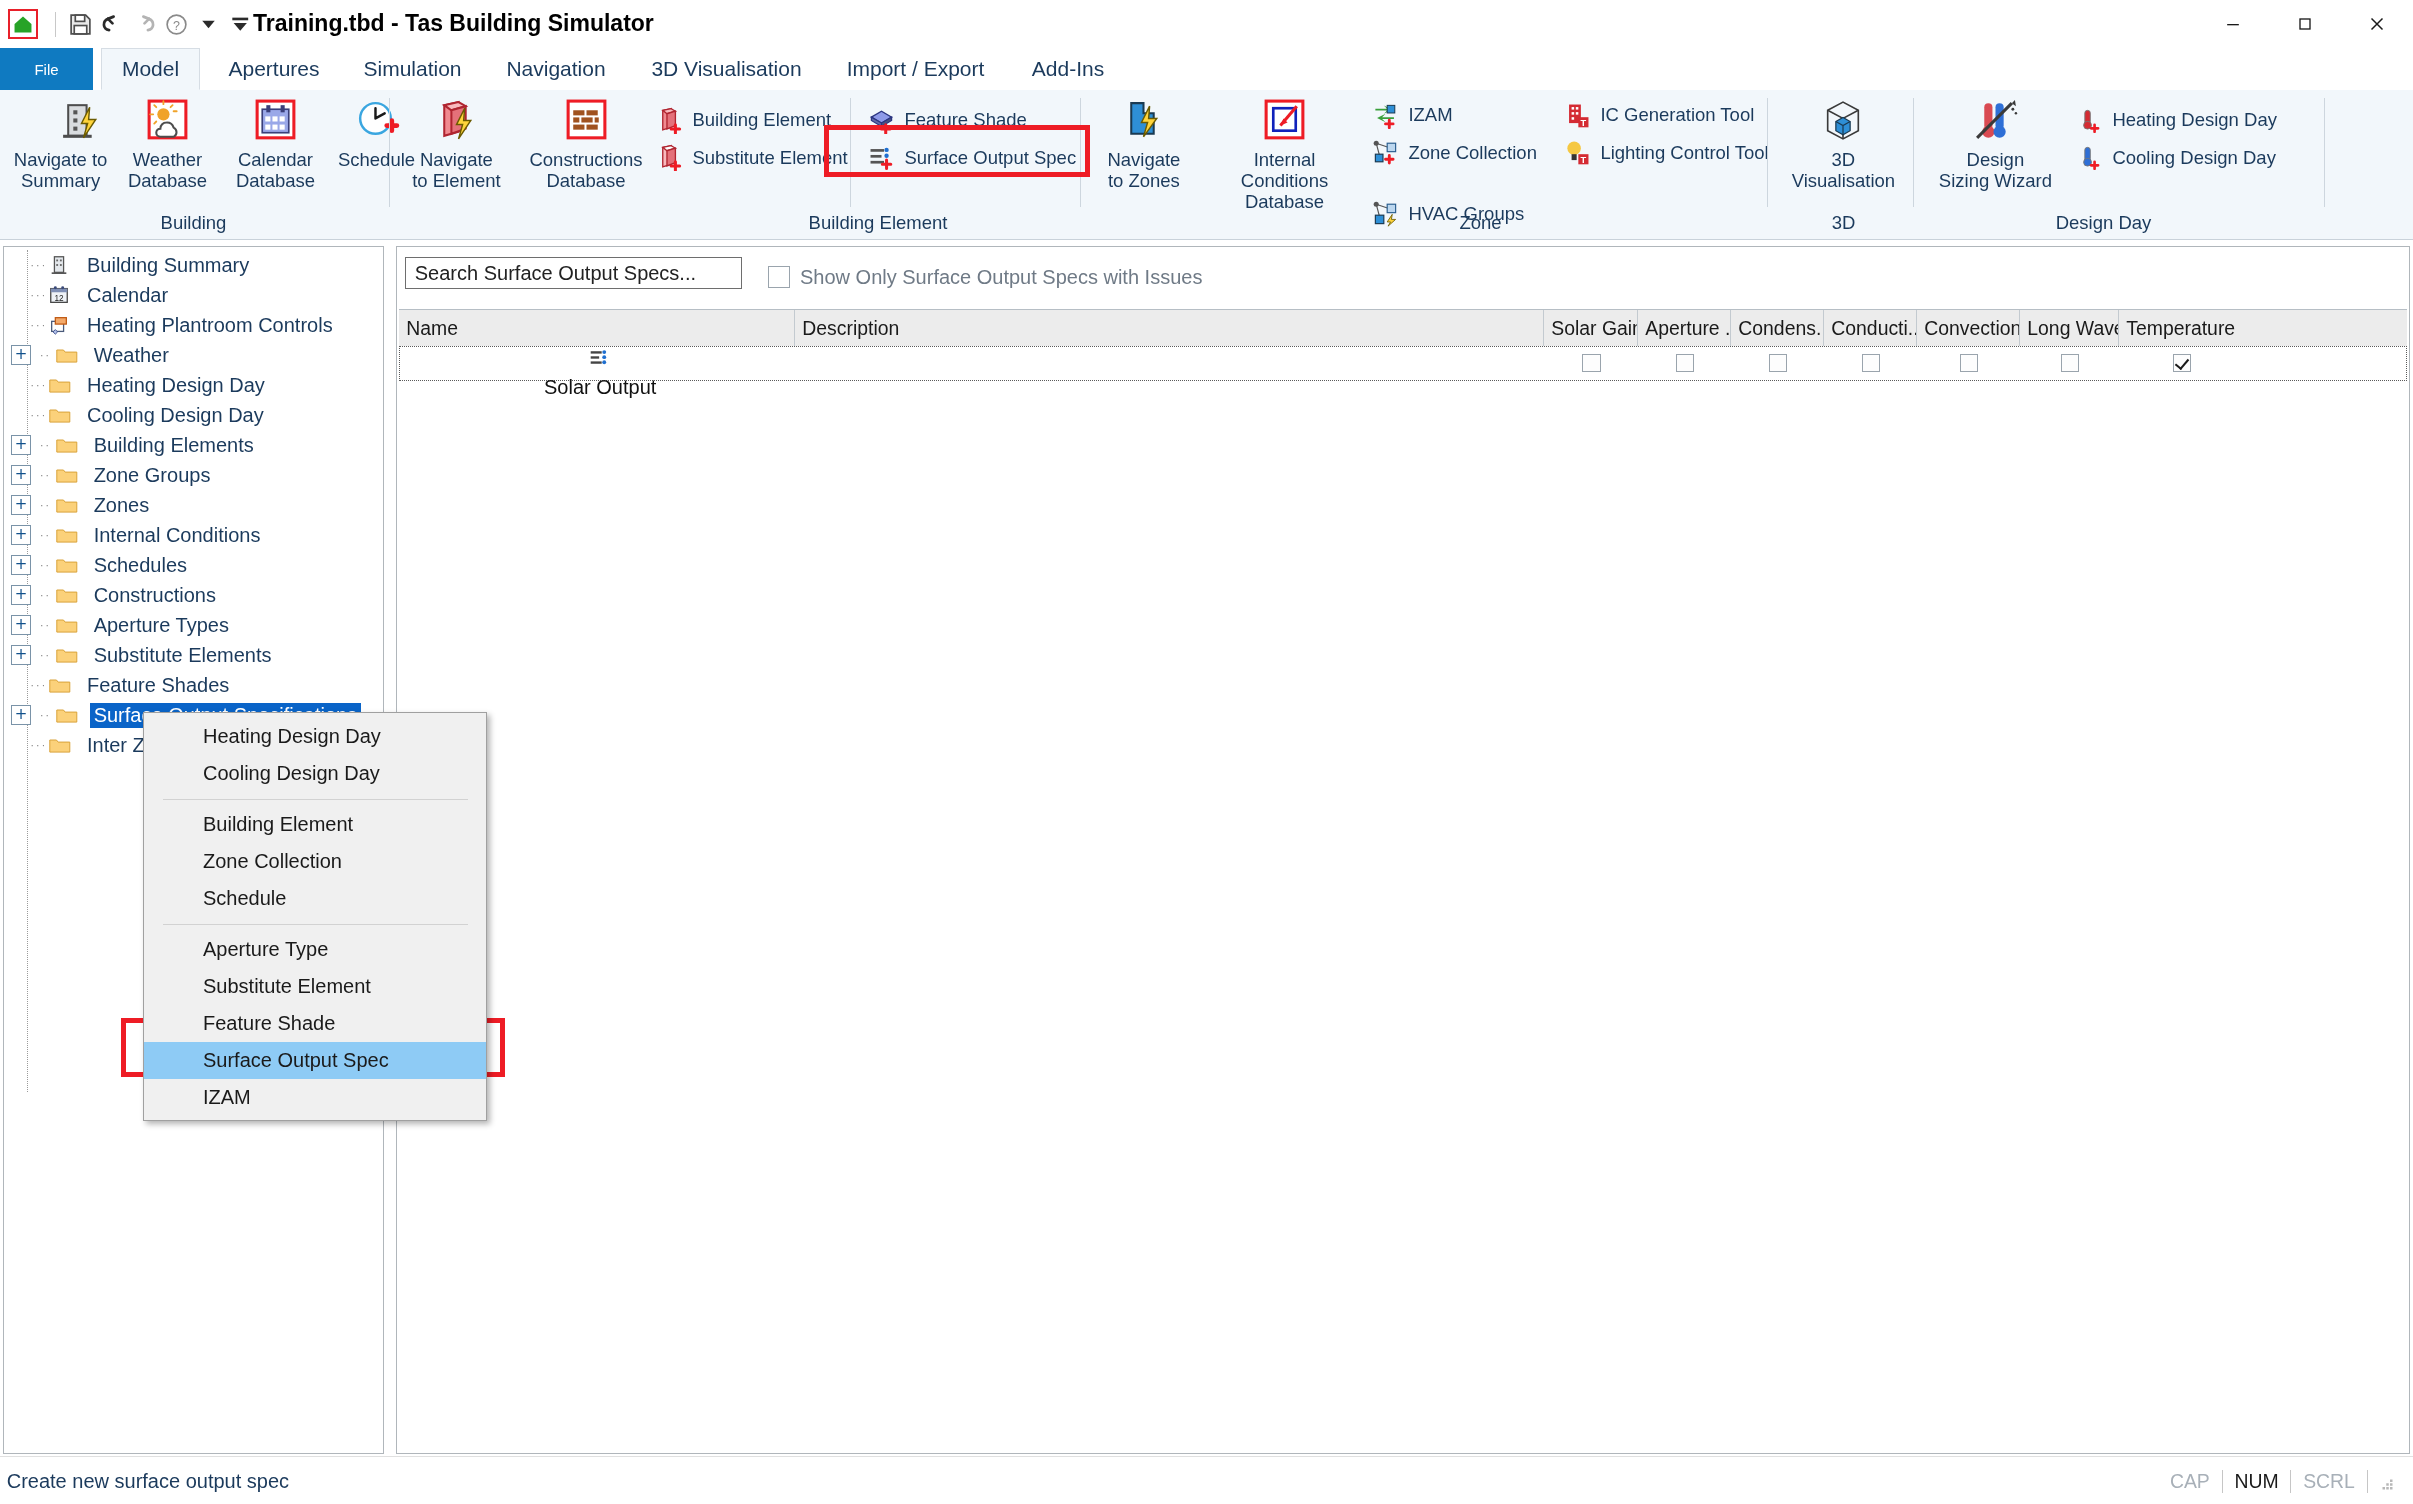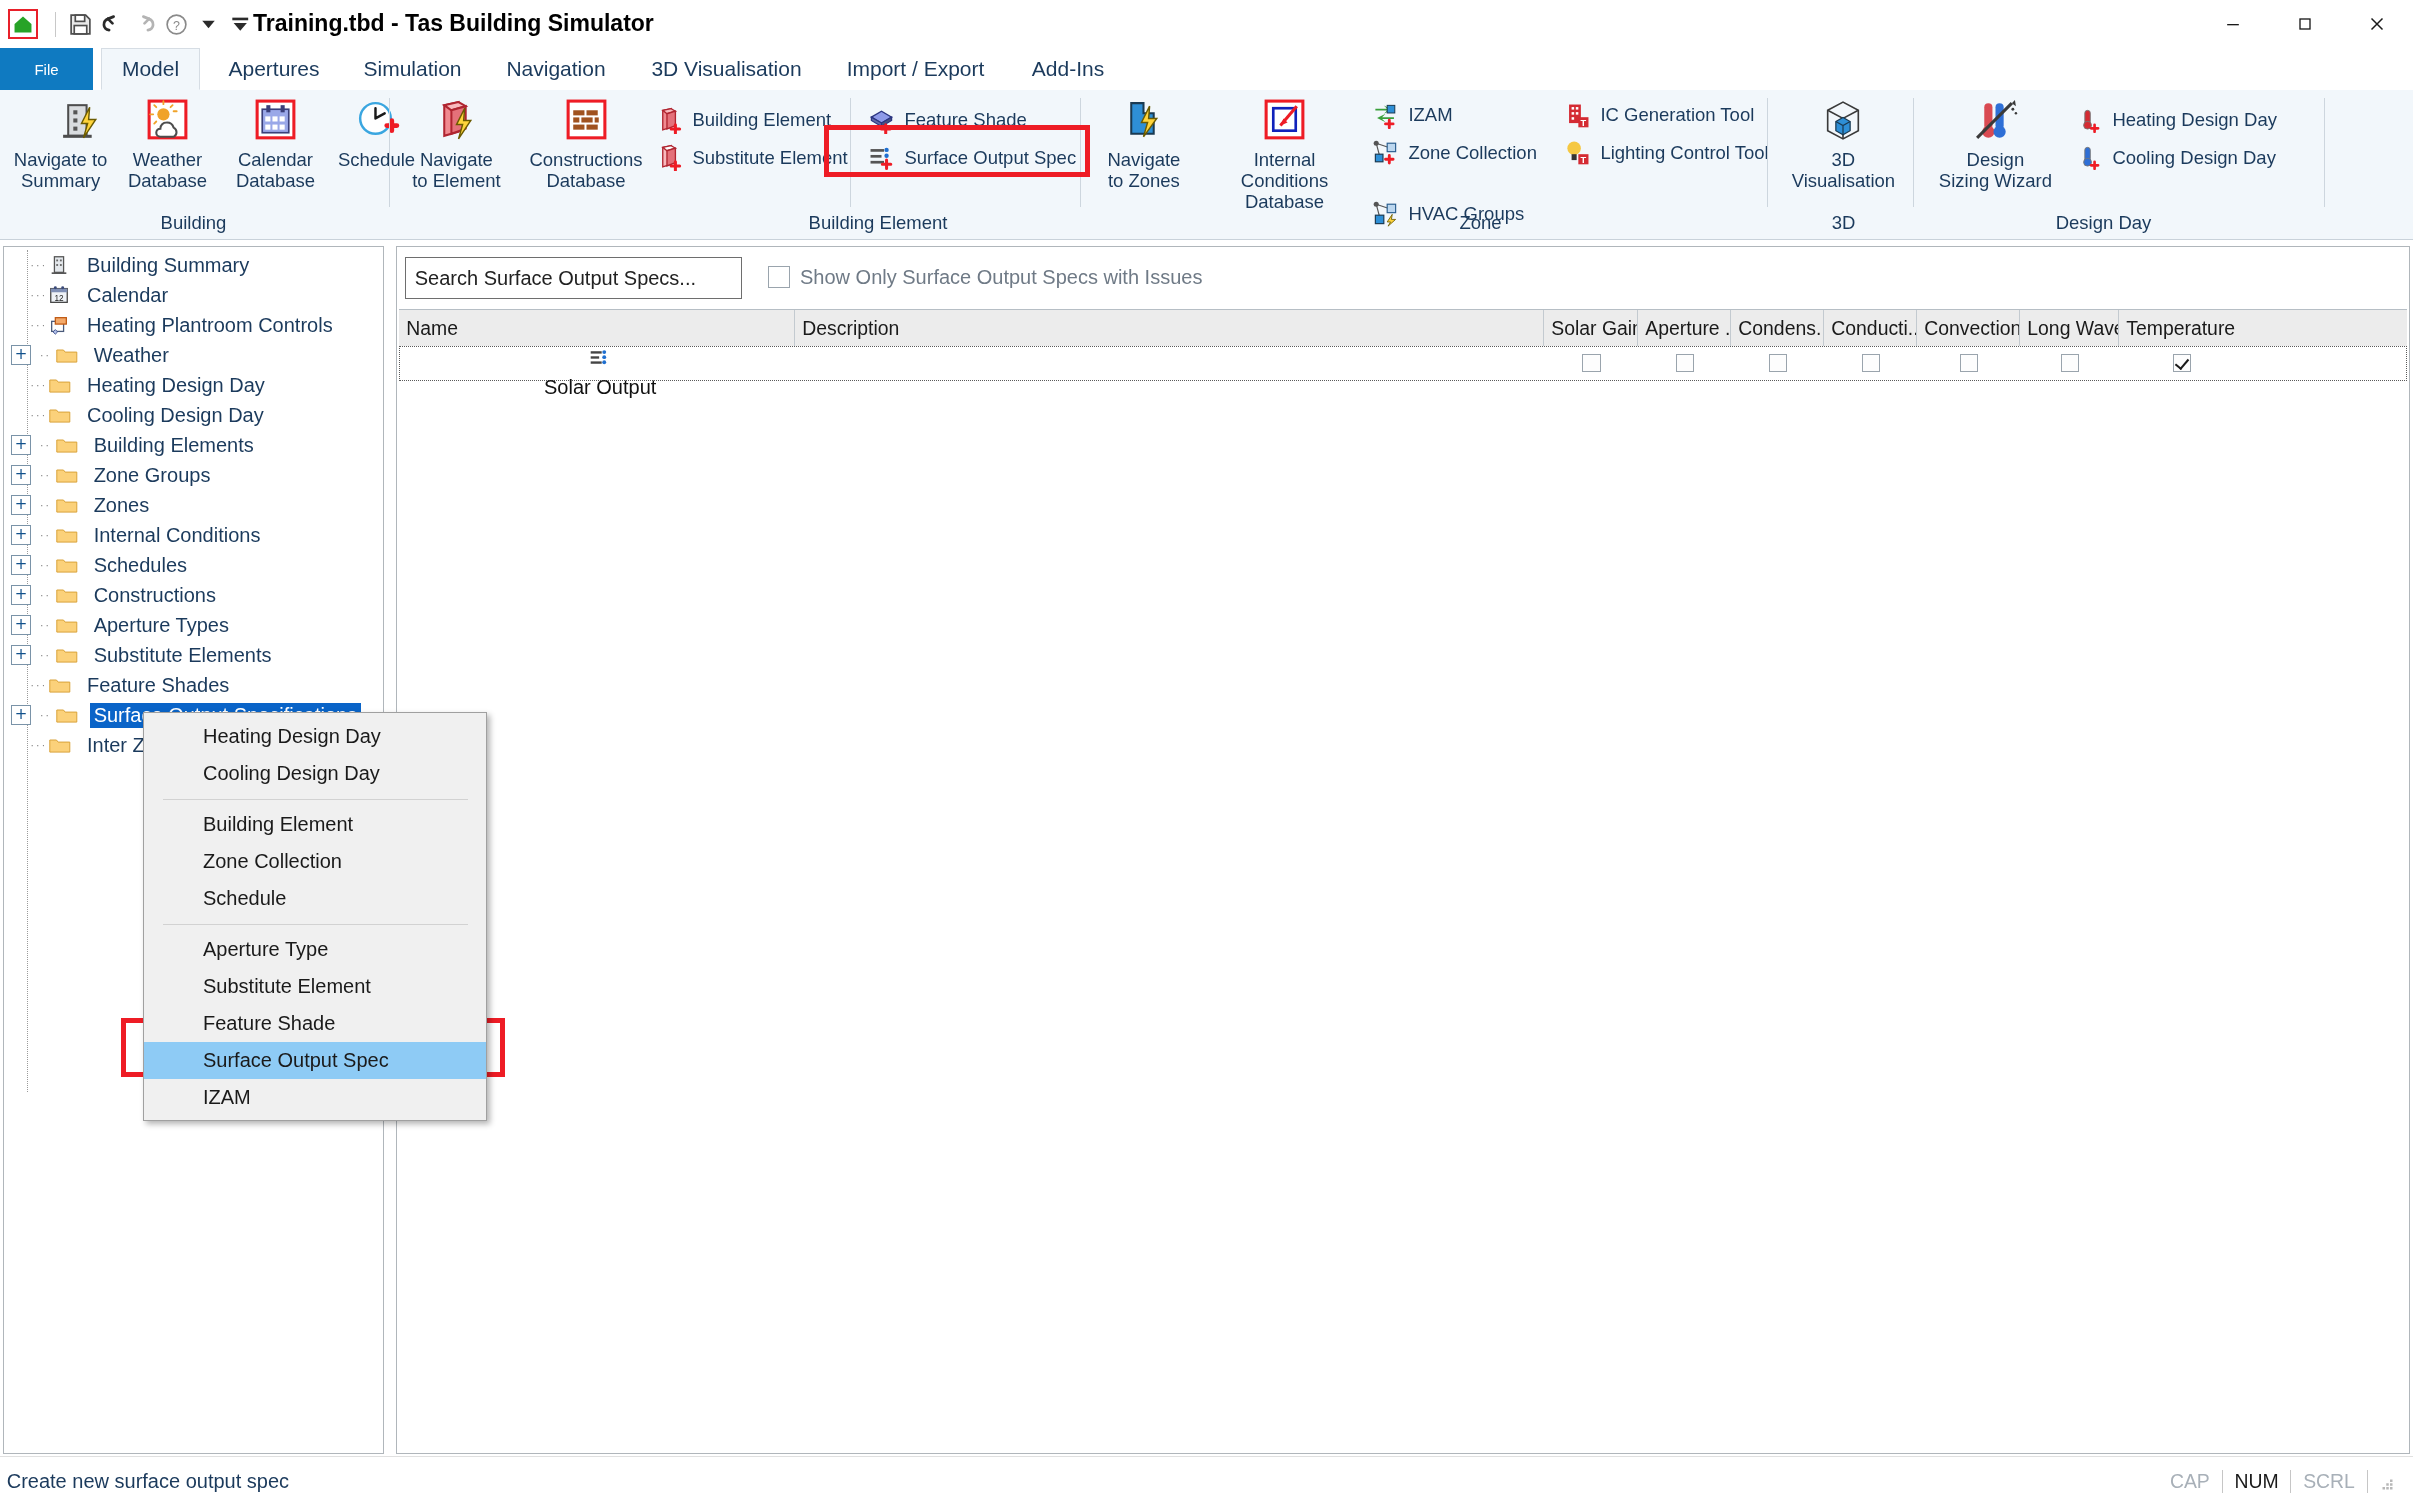--- a/index.html
+++ b/index.html
@@ -53,21 +53,21 @@
   .tdots{width:18.5px;flex:none;text-align:center;color:#8a8a8a;font-size:11.8px;letter-spacing:1.7px;}
   .ticon{width:29px;height:23.6px;flex:none;margin-right:6.7px;display:flex;align-items:center;}
   .tlabel{padding:0.8px 3.4px;}
   .tnode.sel .tlabel{background:#0a64c8;color:#ffffff;}
 
   
   .tguide{position:absolute;left:23px;top:3.4px;width:0;height:842px;border-left:1.7px dotted #9a9a9a;}
 
   
   .content{position:absolute;left:396px;top:246px;width:2014px;height:1208px;background:#fff;border:0.8px solid #b0b6bb;box-sizing:border-box;}
-  .searchbox{position:absolute;left:8.4px;top:10px;width:337px;height:42px;border:1.7px solid #6e6e6e;box-sizing:border-box;background:#fff;display:flex;align-items:center;padding:0 8.4px;font-size:20px;color:#222;}
+  .searchbox{position:absolute;left:8.4px;top:10px;width:337px;height:32px;border:1.7px solid #6e6e6e;box-sizing:border-box;background:#fff;display:flex;align-items:center;padding:0 8.4px;font-size:20px;color:#222;}
   .issuechk{position:absolute;left:371px;top:18.5px;display:flex;align-items:center;gap:10px;font-size:20px;color:#6f7a86;}
   .chkbox{width:22px;height:22px;border:1.7px solid #9aa4ad;background:#fff;box-sizing:border-box;flex:none;}
 
   .grid{position:absolute;left:1.7px;top:62px;right:1.7px;bottom:1.7px;}
   .ghead{position:absolute;left:0;top:0;right:0;height:37px;background:#ececec;border-top:0.8px solid #b6bec5;border-bottom:0.8px solid #b6bec5;display:flex;}
   .gcell{height:37px;display:flex;align-items:center;padding-left:7.6px;font-size:19.4px;color:#1a1a1a;border-right:0.8px solid #c3cad0;box-sizing:border-box;white-space:nowrap;overflow:hidden;}
   .growwrap{position:absolute;left:0;top:37px;right:0;height:35px;border:1.7px dotted #5a5a5a;box-sizing:border-box;display:flex;background:#fff;}
   .rcell{height:32px;display:flex;align-items:center;box-sizing:border-box;font-size:20px;color:#111;}
   .rcell.name{padding-left:5px;gap:6.7px;flex-direction:column;}
   .rcell.chk{justify-content:center;}

